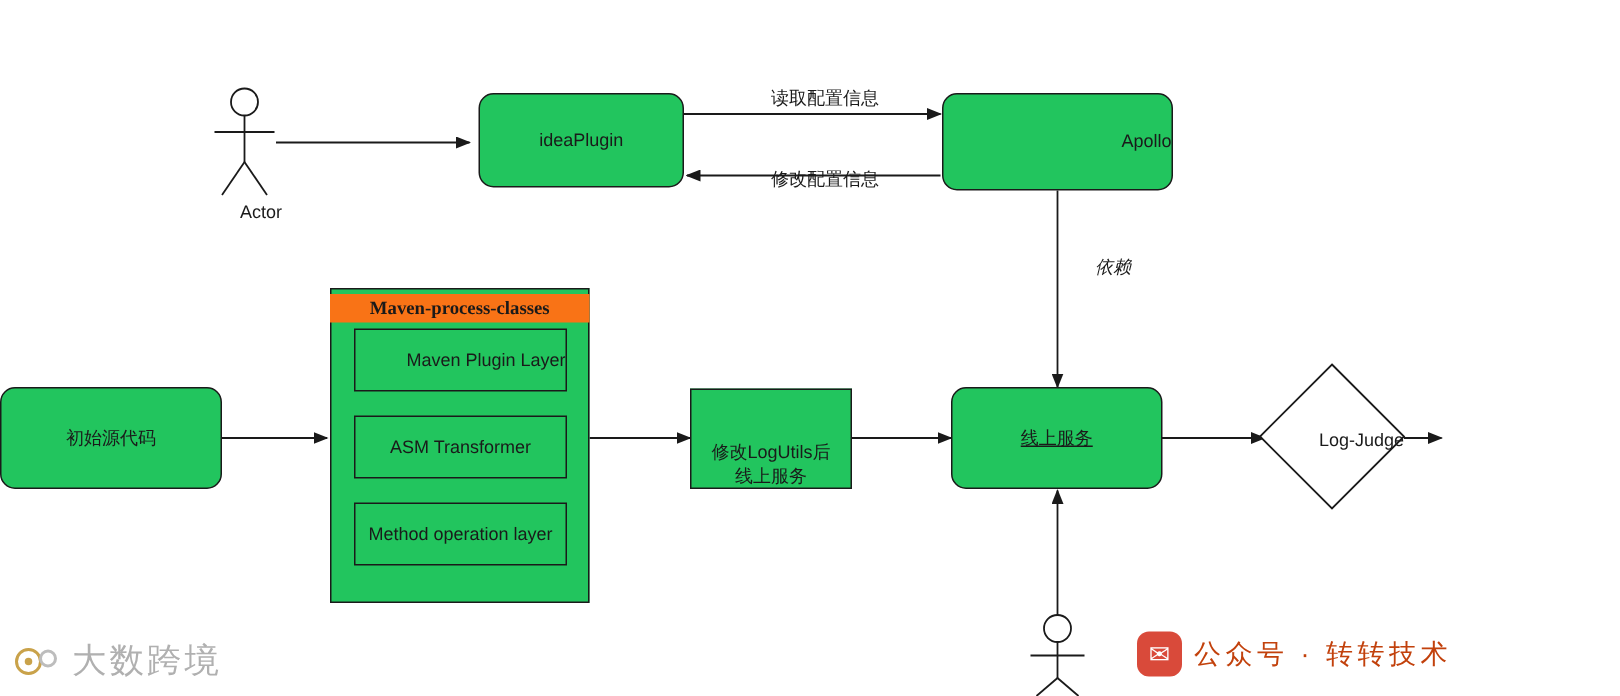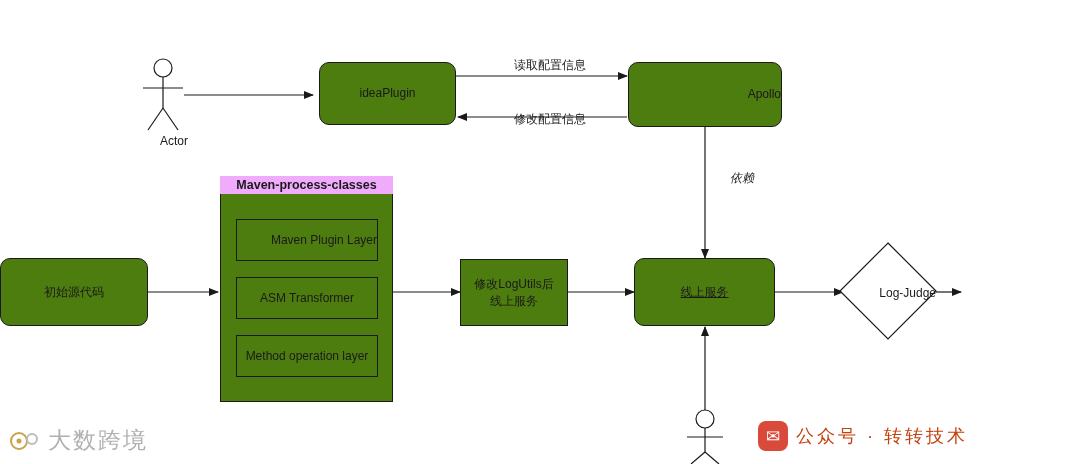--- a/index.html
+++ b/index.html
@@ -14,21 +14,21 @@
     position: relative;
     width: 1080px;
     height: 464px;
     background: #ffffff;
     overflow: hidden;
   }
   .node {
     position: absolute;
     box-sizing: border-box;
     border: 1px solid #1a1a1a;
-    background: #4d7c0f;
+    background: #22c55e;
     display: flex;
     align-items: center;
     justify-content: center;
     text-align: center;
     font-size: 12px;
     color: #1a1a1a;
     line-height: 1.35;
   }
   .rounded { border-radius: 10px; }
   .label {
@@ -140,37 +140,37 @@
 
   <div class="node rounded" style="left:628px; top:62px; width:154px; height:65px;justify-content:flex-end;">
     <span>Apollo</span>
   </div>
 
   <div class="label" style="left:490px; top:57px; width:96px;">读取配置信息</div>
   <div class="label" style="left:490px; top:111px; width:96px;">修改配置信息</div>
   <div class="label" style="left:710px; top:170px; width:44px; text-align:right;font-style:italic;">依赖</div>
 
   <div class="node" style="left:220px; top:192px; width:173px; height:210px;"></div>
-  <div class="group-title" style="left:220px; top:176px; width:173px; background:#f0abfc; padding:2px 0;">Maven-process-classes</div>
+  <div class="group-title" style="left:220px; top:196px; width:173px; background:#f97316; padding:2px 0;font-family:Liberation Serif, serif;">Maven-process-classes</div>
 
   <div class="node" style="left:236px; top:219px; width:142px; height:42px;justify-content:flex-end;">
     <span>Maven Plugin Layer</span>
   </div>
   <div class="node" style="left:236px; top:277px; width:142px; height:42px;">
     <span>ASM Transformer</span>
   </div>
   <div class="node" style="left:236px; top:335px; width:142px; height:42px;">
     <span>Method operation layer</span>
   </div>
 
   <div class="node rounded" style="left:0px; top:258px; width:148px; height:68px;">
     <span>初始源代码</span>
   </div>
 
-  <div class="node" style="left:460px; top:259px; width:108px; height:67px; flex-direction:column;">
+  <div class="node" style="left:460px; top:259px; width:108px; height:67px; flex-direction:column;justify-content:flex-end;">
     <span>修改LogUtils后</span>
     <span>线上服务</span>
   </div>
 
   <div class="node rounded" style="left:634px; top:258px; width:141px; height:68px;text-decoration:underline;">
     <span>线上服务</span>
   </div>
 
   <div class="label" style="left:840px; top:285px; width:96px;">Log-Judge</div>
 

